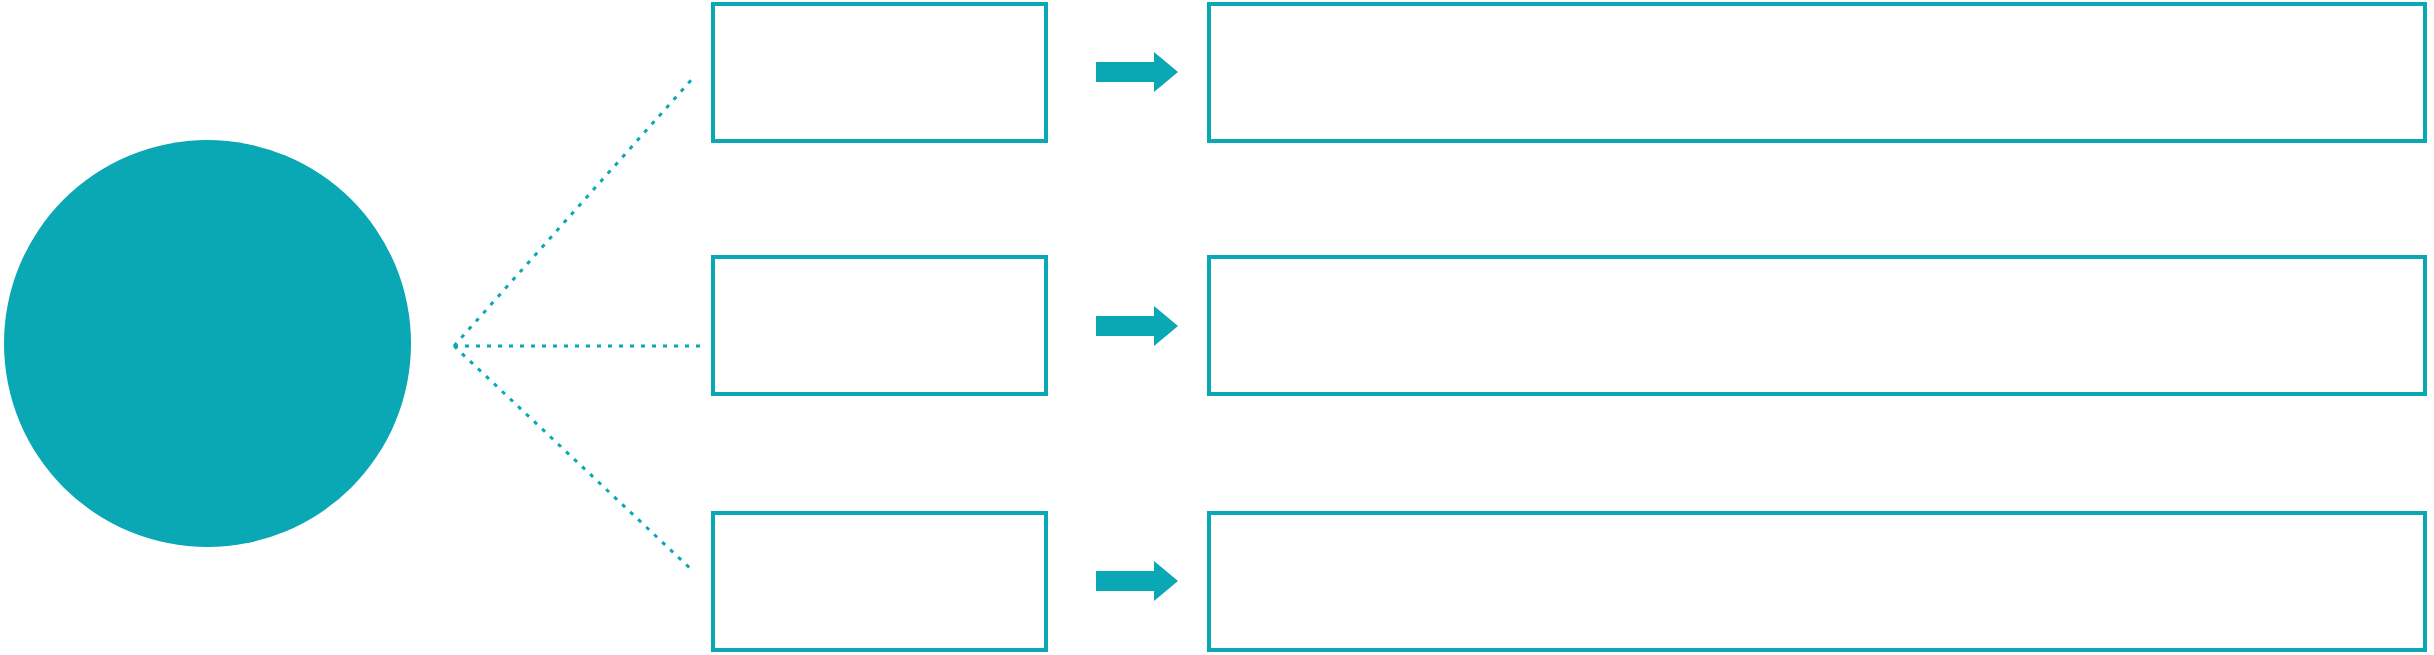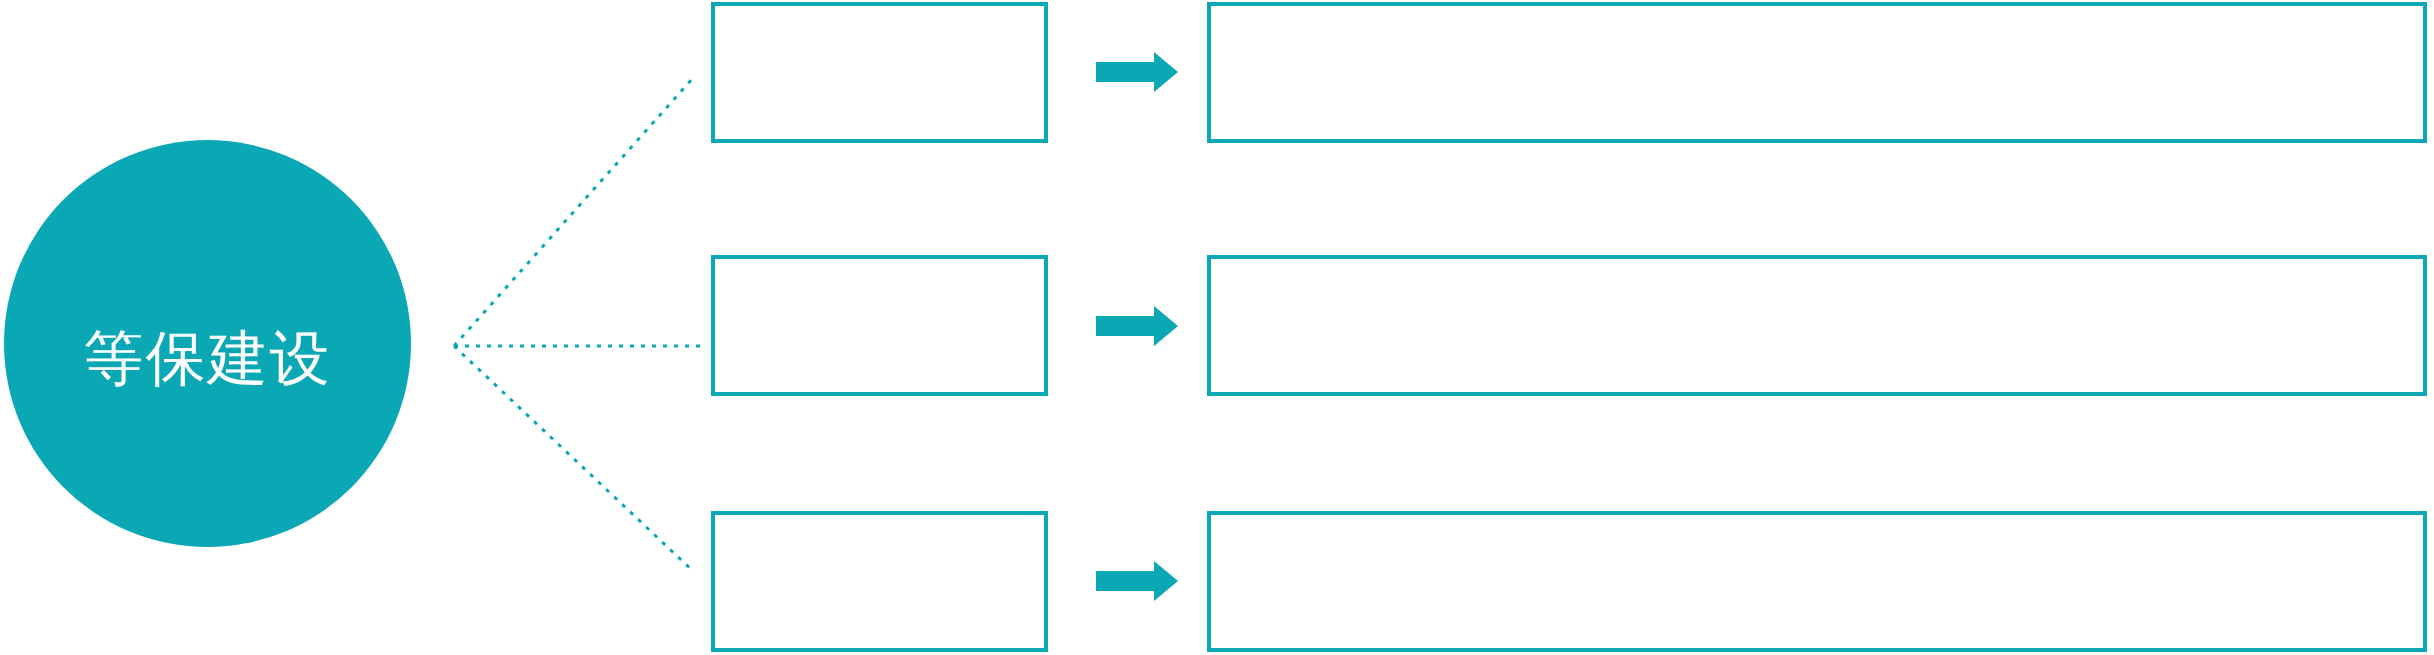--- a/index.html
+++ b/index.html
@@ -92,21 +92,20 @@
 
 <div class="canvas">
 
   <svg class="connector-overlay" viewBox="0 0 2434 655" xmlns="http://www.w3.org/2000/svg" aria-hidden="true">
     <line class="dotted-line" x1="454" y1="346" x2="693" y2="78"></line>
     <line class="dotted-line" x1="454" y1="346" x2="700" y2="346"></line>
     <line class="dotted-line" x1="454" y1="346" x2="694" y2="572"></line>
   </svg>
 
   <div class="topic-circle">
-    <span>等保建设</span>
   </div>
 
   <div class="step-small-box row-1">
     <span></span>
   </div>
   <svg class="arrow-icon arrow-1" viewBox="-41 -20 82 40" xmlns="http://www.w3.org/2000/svg" aria-hidden="true">
     <path class="arrow-shape" d="M -41,-10 L 17,-10 L 17,-20 L 41,0 L 17,20 L 17,10 L -41,10 Z"></path>
   </svg>
   <div class="step-large-box row-1">
     <span></span>

